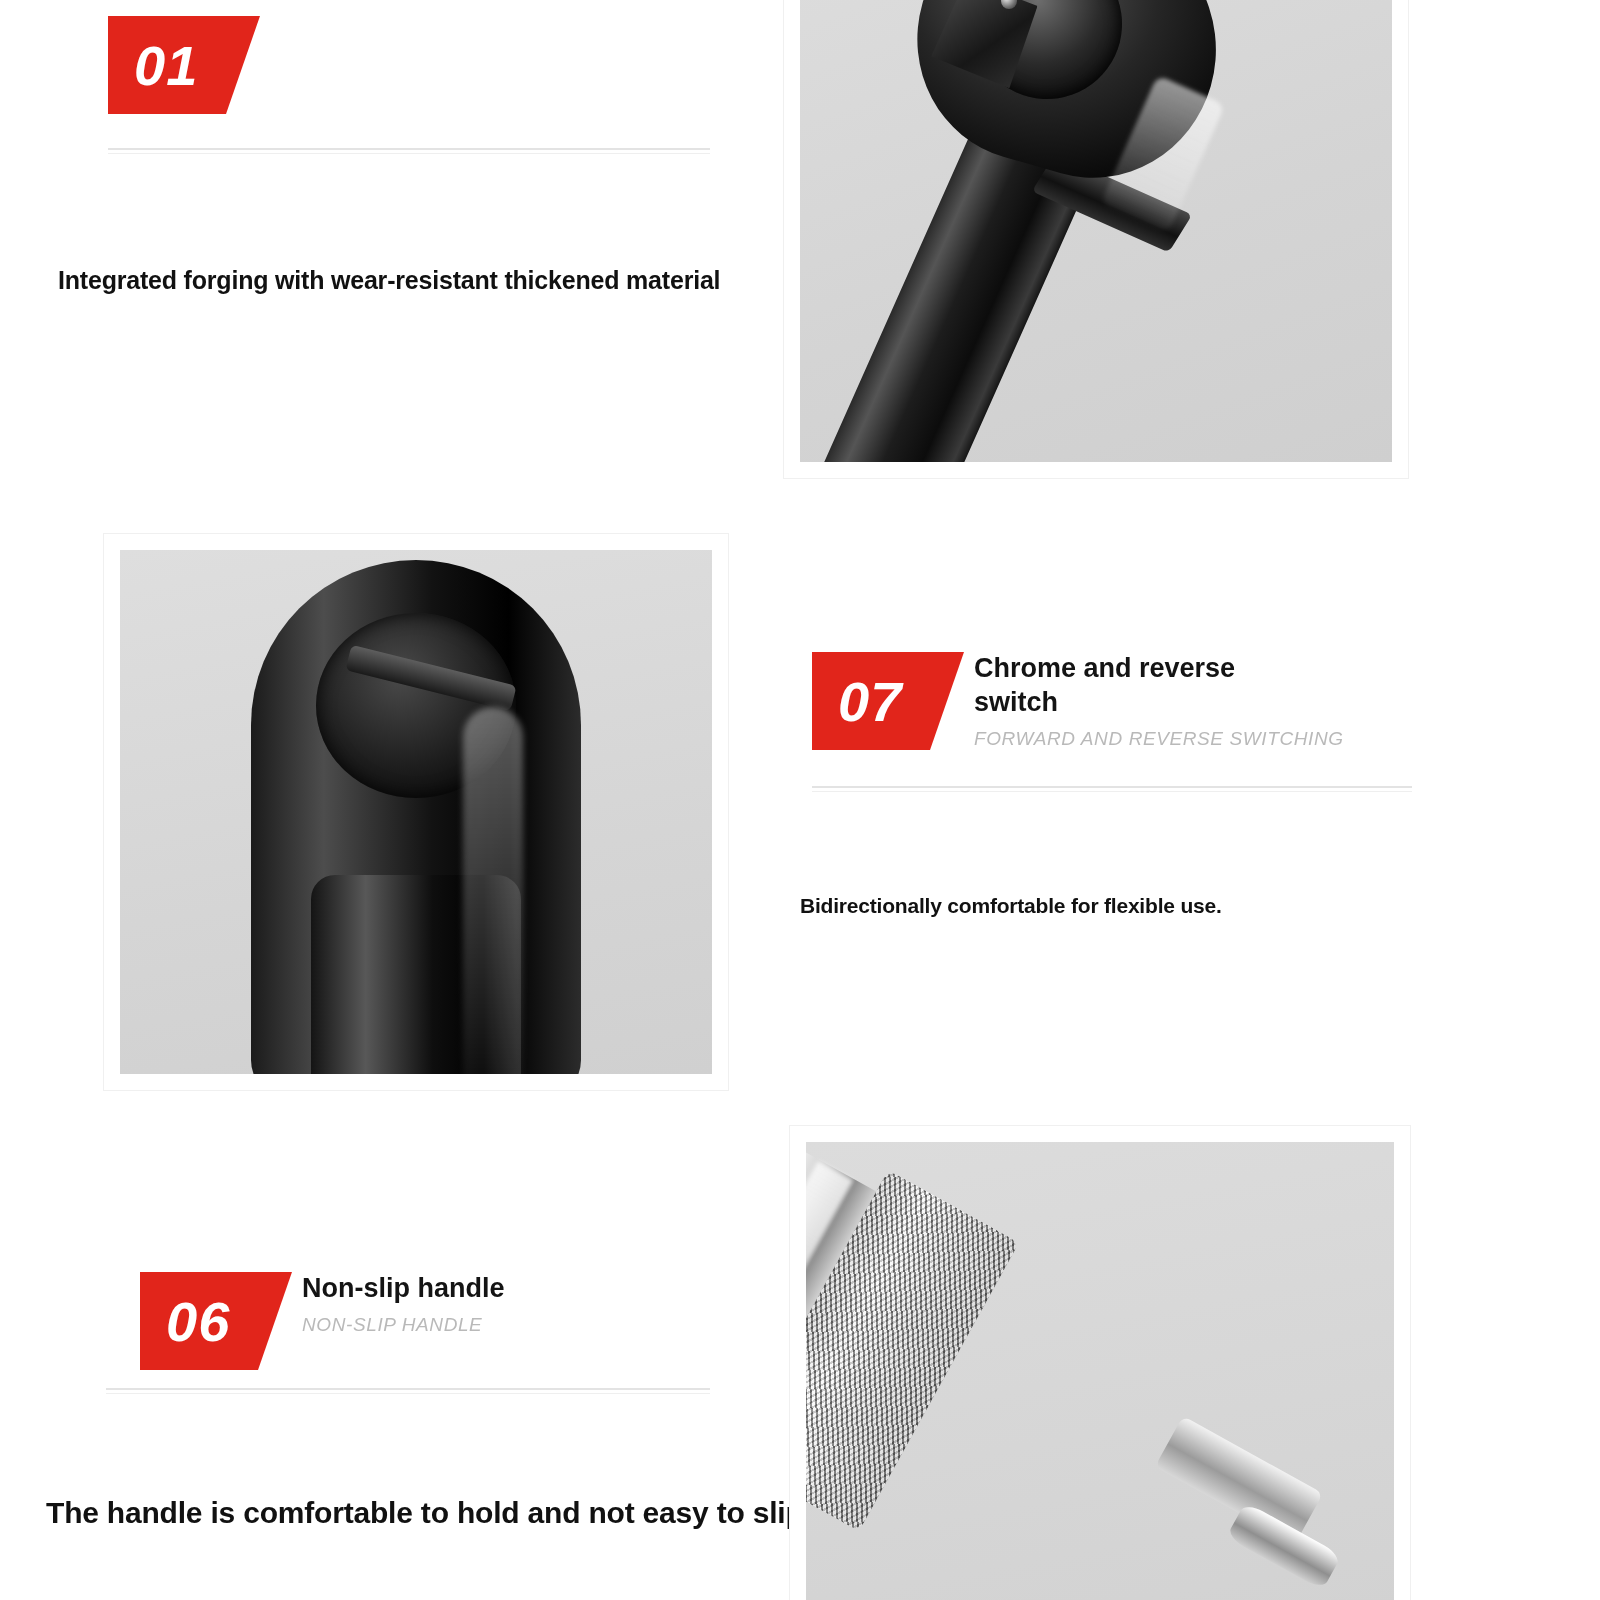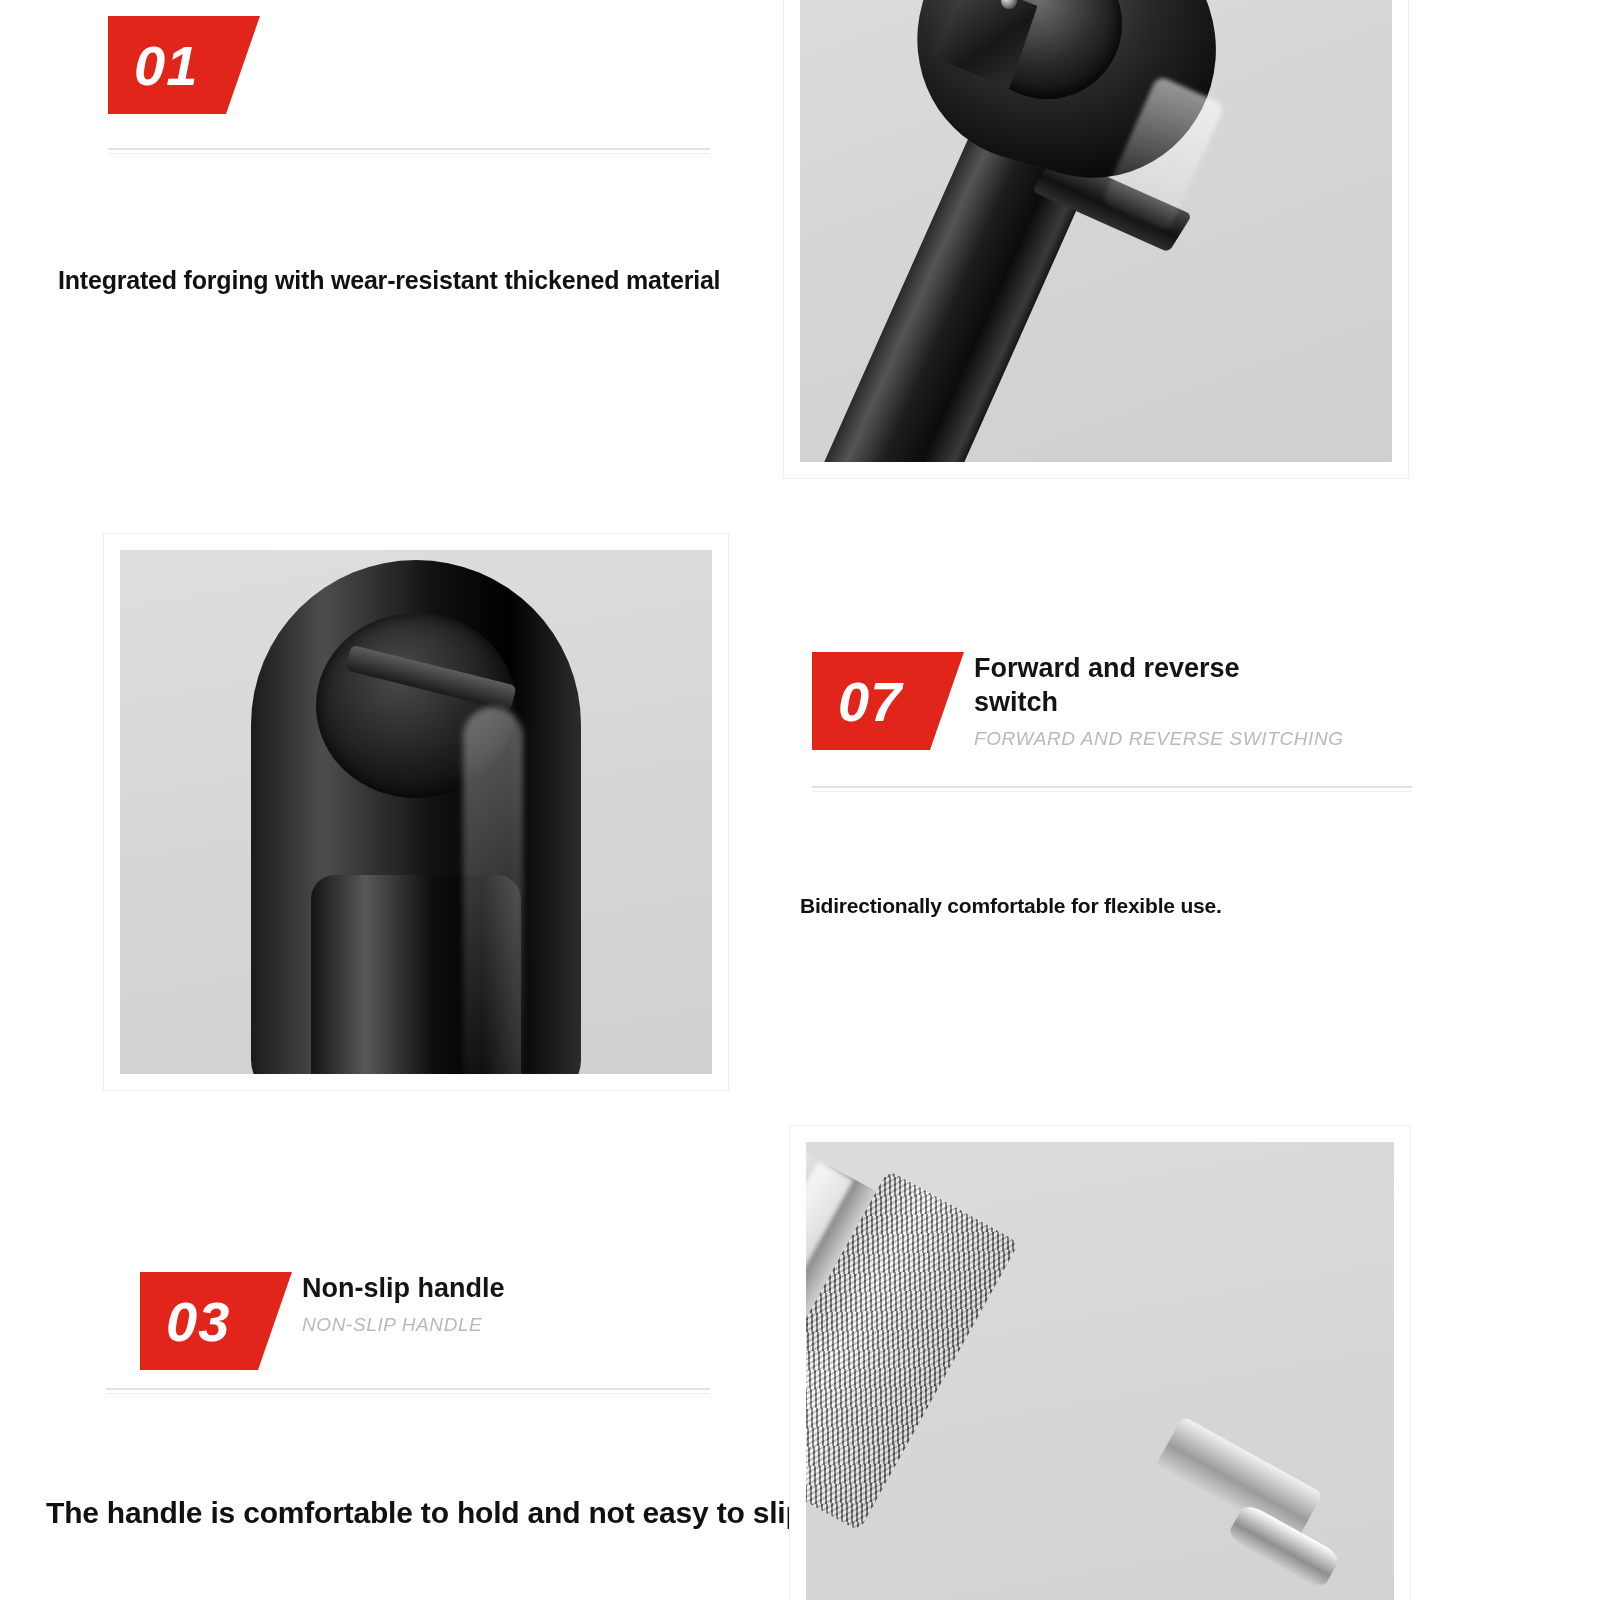--- a/index.html
+++ b/index.html
@@ -322,29 +322,29 @@
     <div class="p2-neck"></div>
     <div class="p2-dial"></div>
     <div class="p2-lever"></div>
     <div class="p2-gloss"></div>
   </div>
 </div>
 
 <div class="feature-head" style="left:812px; top:652px;">
   <div class="badge">07</div>
   <div class="head-text">
-    <div class="head-title">Forward and reverse switch</div>
+    <div class="head-title">Chrome and reverse switch</div>
     <div class="head-sub">FORWARD AND REVERSE SWITCHING</div>
   </div>
 </div>
 <div class="rule" style="left:812px; top:786px; width:600px;"></div>
 <div class="caption small" style="left:800px; top:850px;">Bidirectionally comfortable for flexible use.</div>
 
 <div class="feature-head" style="left:140px; top:1272px;">
-  <div class="badge">03</div>
+  <div class="badge">06</div>
   <div class="head-text">
     <div class="head-title">Non-slip handle</div>
     <div class="head-sub">NON-SLIP HANDLE</div>
   </div>
 </div>
 <div class="rule" style="left:106px; top:1388px; width:604px;"></div>
 <div class="caption big" style="left:46px; top:1452px;">The handle is comfortable to hold and not easy to slip.</div>
 
 <div class="photo" id="photo3" style="left:790px; top:1126px; width:620px; height:500px;">
   <div class="photo-inner">

